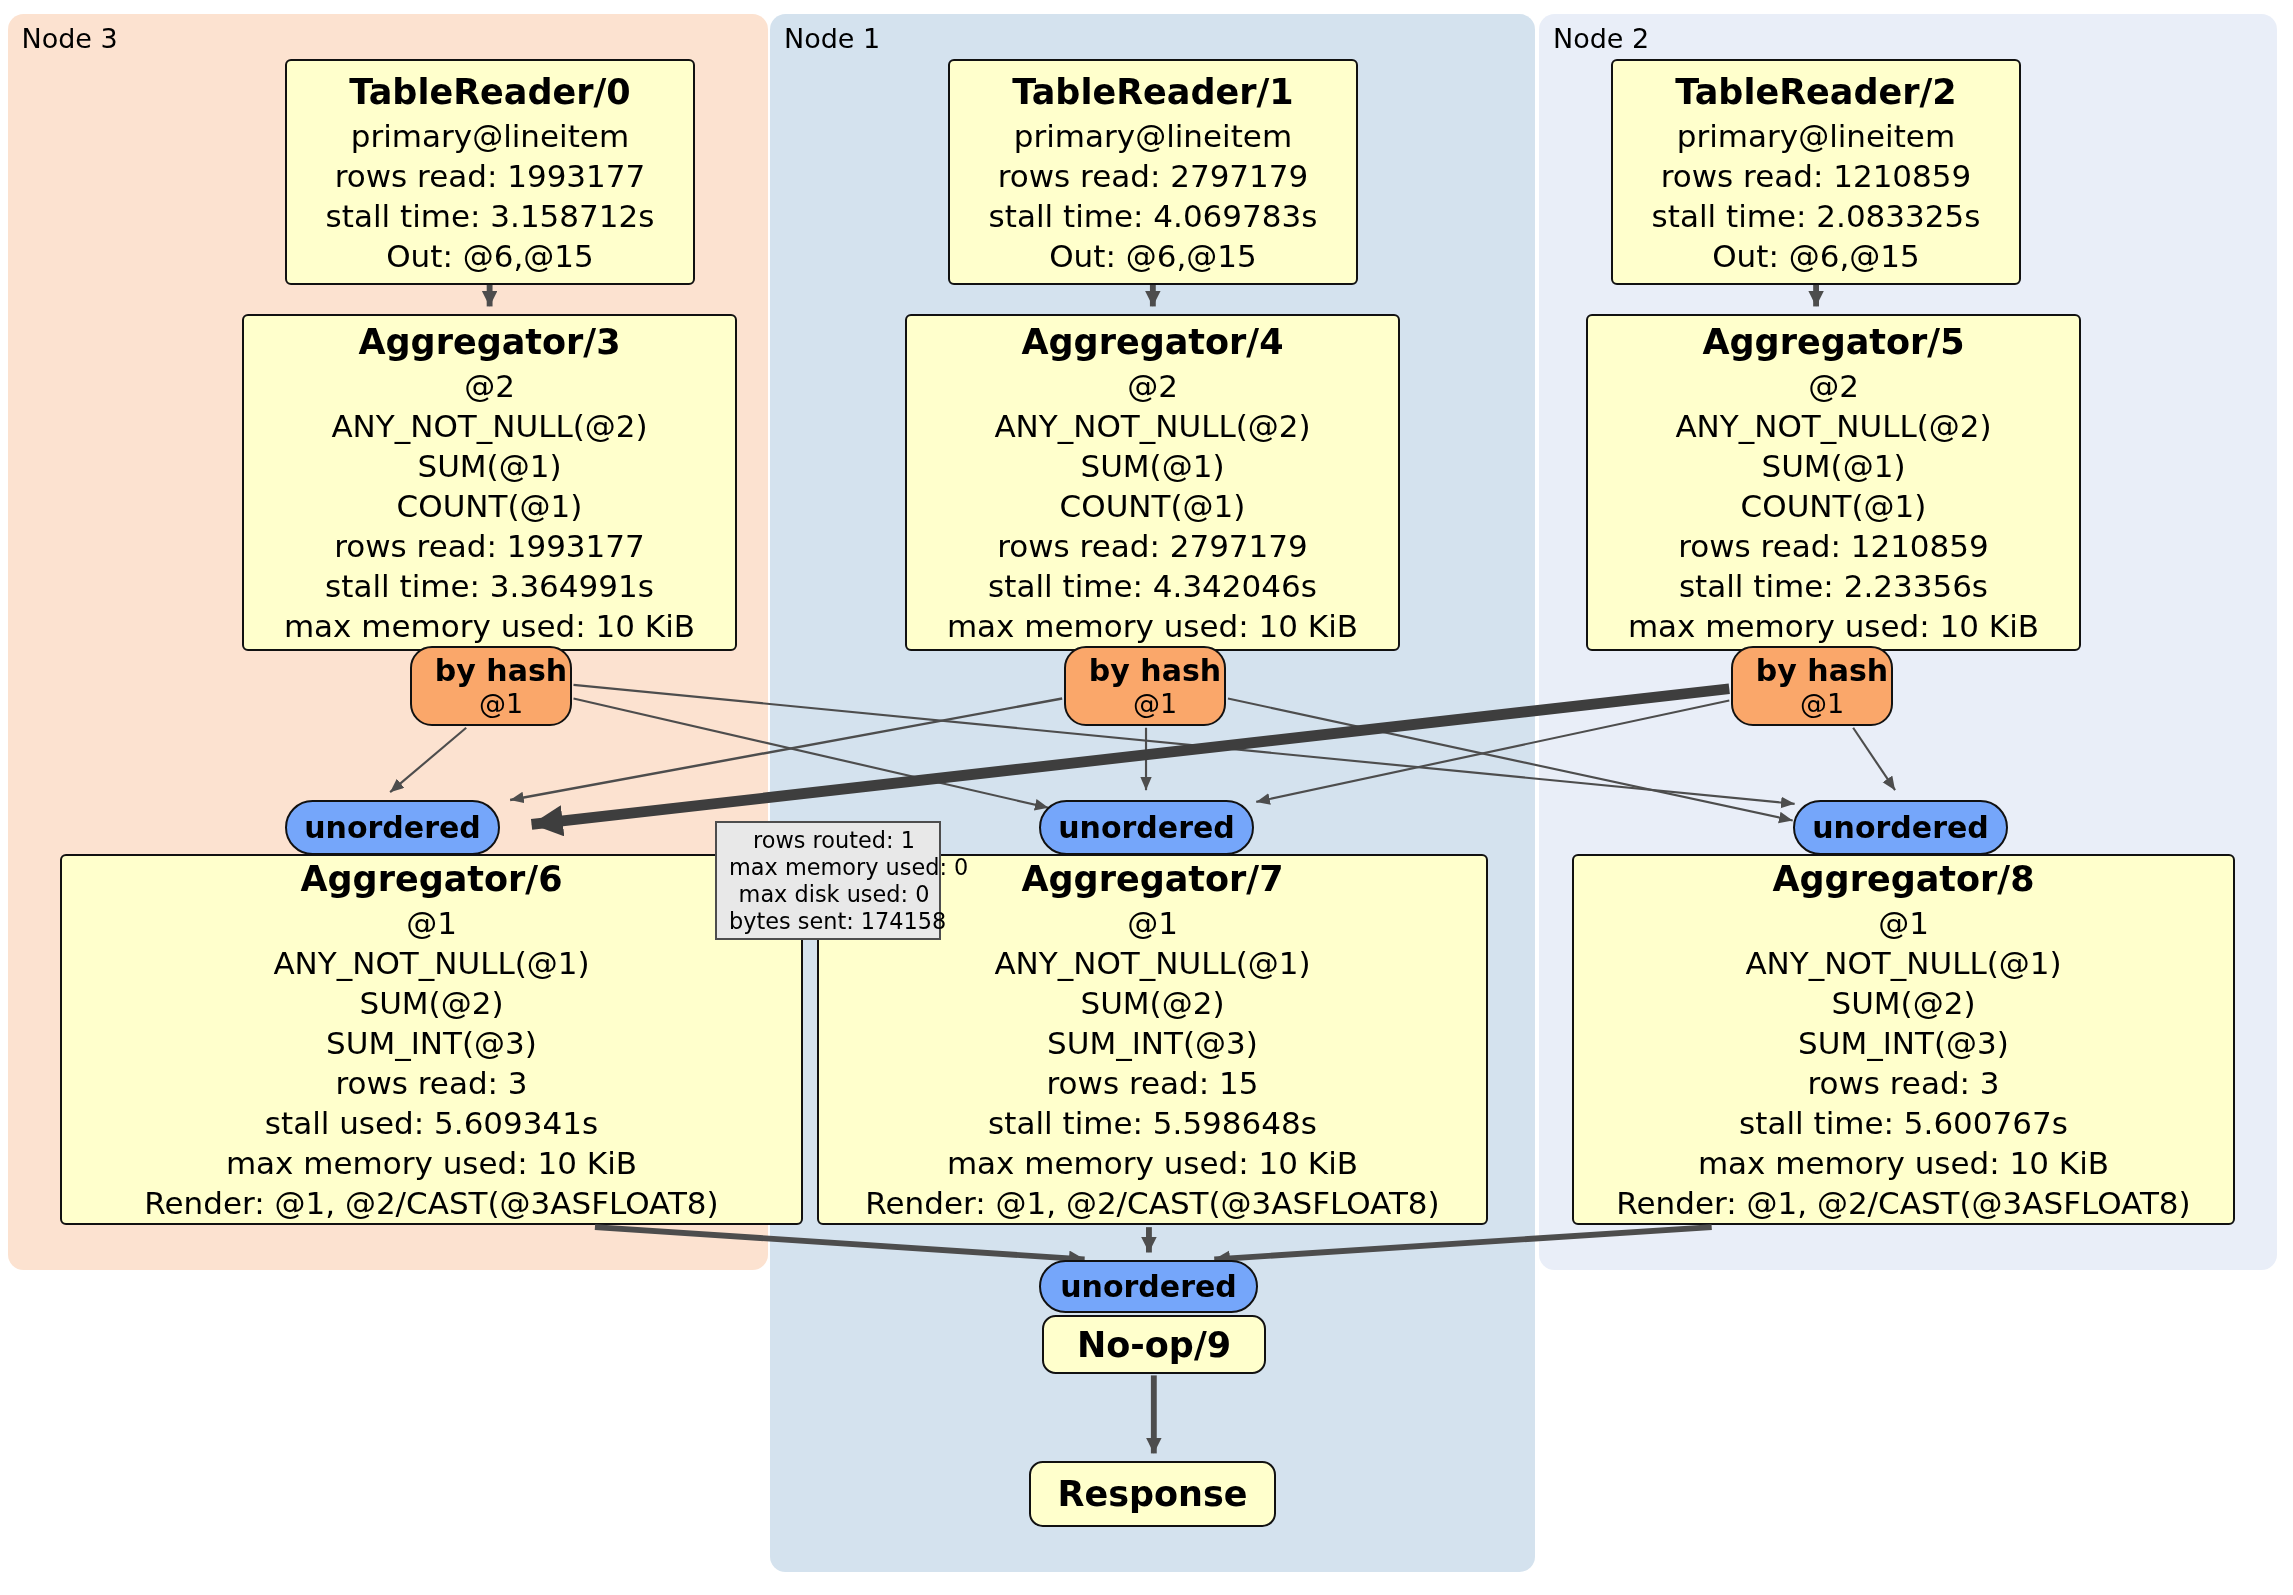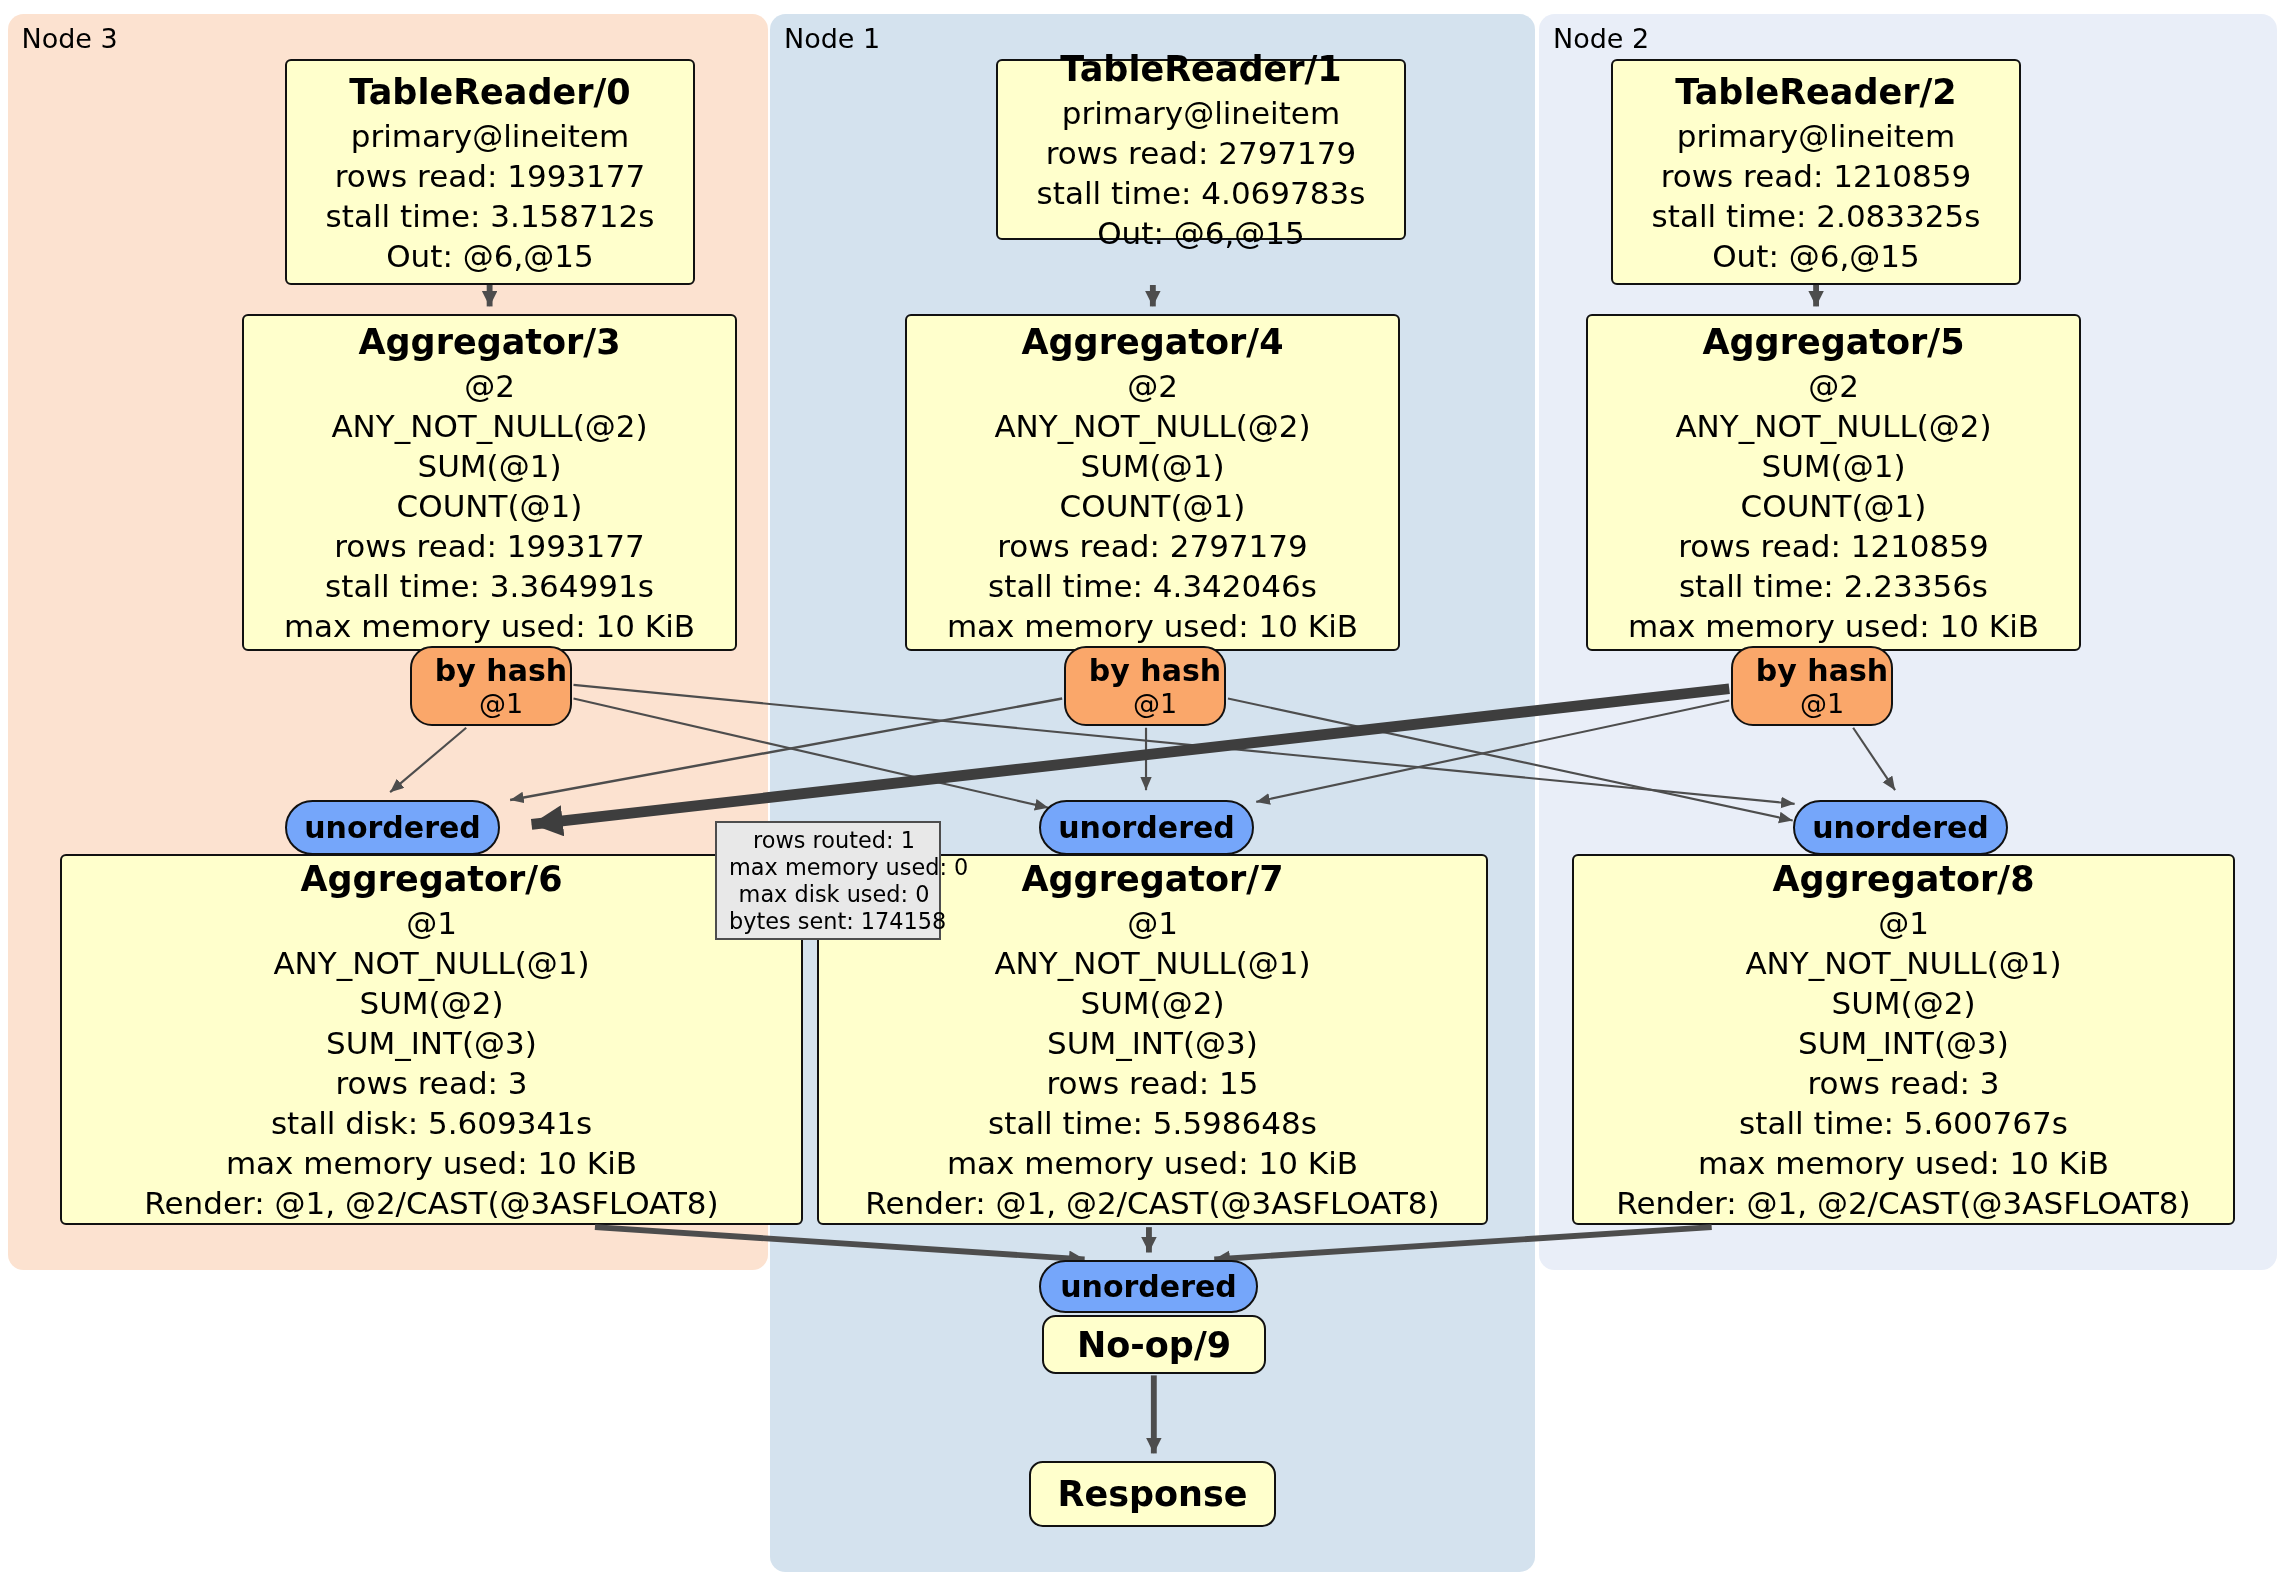--- a/index.html
+++ b/index.html
@@ -47,21 +47,21 @@
 
   <div class="nodebox zbox" style="left:285px;top:59px;width:410px;height:226px;">
     <div class="title">TableReader/0</div>
     <div>
         <div class="bline">primary@lineitem</div>
         <div class="bline">rows read: 1993177</div>
         <div class="bline">stall time: 3.158712s</div>
         <div class="bline">Out: @6,@15</div>
       </div>
   </div>
-  <div class="nodebox zbox" style="left:948px;top:59px;width:410px;height:181px;margin-left:48px;">
+  <div class="nodebox zbox" style="left:948px;top:59px;width:410px;height:226px;">
     <div class="title">TableReader/1</div>
     <div>
         <div class="bline">primary@lineitem</div>
         <div class="bline">rows read: 2797179</div>
         <div class="bline">stall time: 4.069783s</div>
         <div class="bline">Out: @6,@15</div>
       </div>
   </div>
   <div class="nodebox zbox" style="left:1611px;top:59px;width:410px;height:226px;">
     <div class="title">TableReader/2</div>
@@ -111,21 +111,21 @@
   </div>
 
   <div class="nodebox zbox" style="left:60px;top:854px;width:743px;height:371px;">
     <div class="title">Aggregator/6</div>
     <div>
         <div class="bline">@1</div>
         <div class="bline">ANY_NOT_NULL(@1)</div>
         <div class="bline">SUM(@2)</div>
         <div class="bline">SUM_INT(@3)</div>
         <div class="bline">rows read: 3</div>
-        <div class="bline">stall disk: 5.609341s</div>
+        <div class="bline">stall used: 5.609341s</div>
         <div class="bline">max memory used: 10 KiB</div>
         <div class="bline">Render: @1, @2/CAST(@3ASFLOAT8)</div>
       </div>
   </div>
   <div class="nodebox zbox" style="left:817px;top:854px;width:671px;height:371px;">
     <div class="title">Aggregator/7</div>
     <div>
         <div class="bline">@1</div>
         <div class="bline">ANY_NOT_NULL(@1)</div>
         <div class="bline">SUM(@2)</div>

